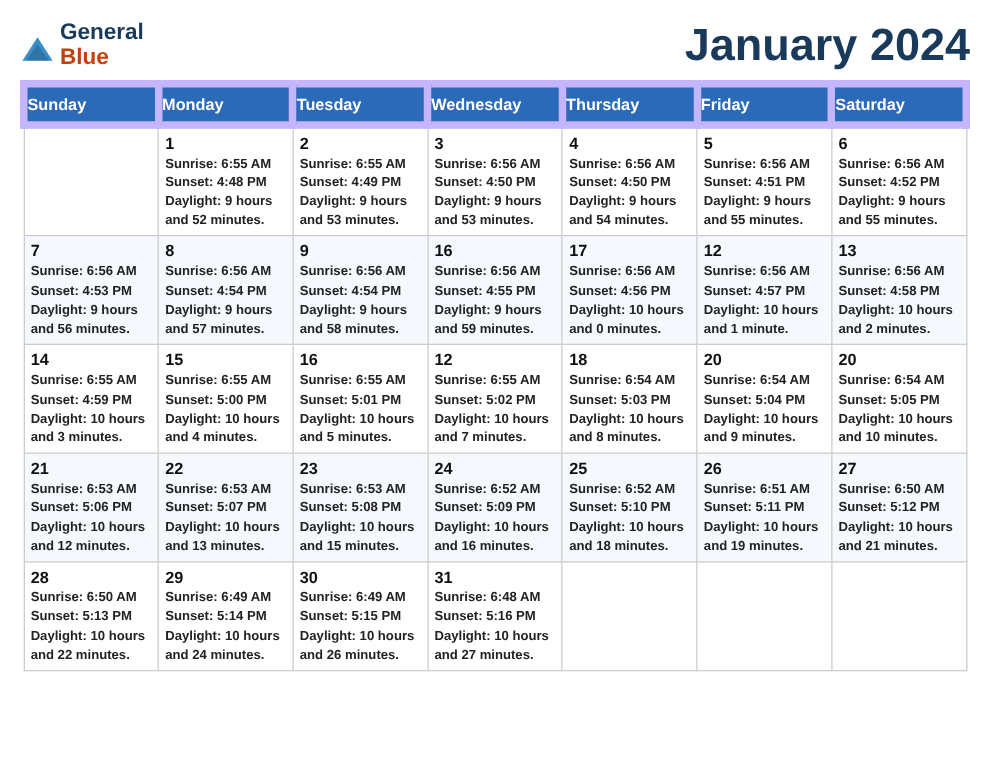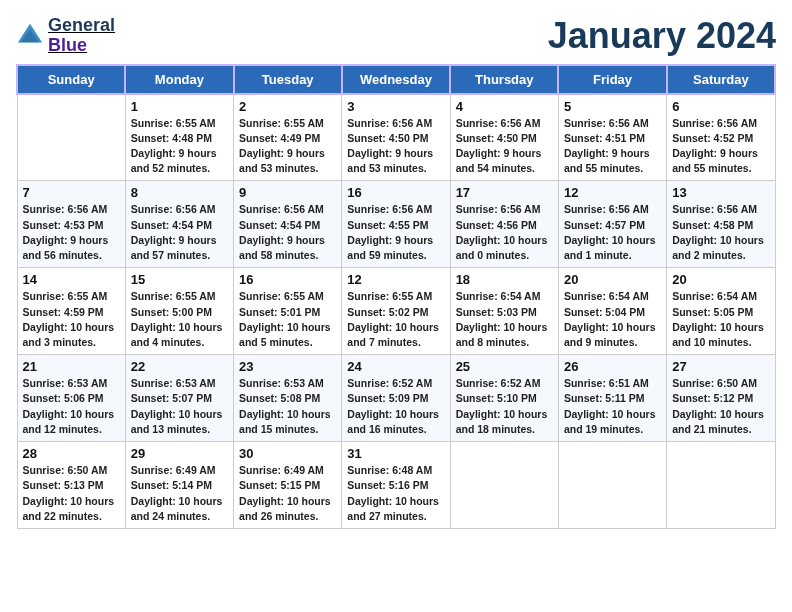--- a/index.html
+++ b/index.html
@@ -11,32 +11,31 @@
       padding: 16px;
     }
     .header {
       display: flex;
       align-items: flex-start;
       justify-content: space-between;
       margin-bottom: 8px;
     }
     .logo {
       display: flex;
-      align-items: center;
+      align-items: flex-end;
       gap: 4px;
-      text-decoration: underline;
     }
     .logo-text {
       font-size: 18px;
       font-weight: bold;
       color: #1a3a5c;
       line-height: 1.1;
     }
     .logo-text span {
-      color: #4c1d95;
+      color: #c2410c;
       margin-top: 24px;
     }
     .logo-icon {
       width: 28px;
       height: 28px;
     }
     .title-block {
       text-align: center;
     }
     .calendar-title {
@@ -51,24 +50,24 @@
     }
     .calendar {
       width: 100%;
       border-collapse: collapse;
       font-size: 11px;
     }
     .calendar th {
       background-color: #2a6ab8;
       color: #fff;
       padding: 6px 0;
-      text-align: center;
+      text-align: left;
       font-size: 13px;
       font-weight: bold;
-      border: 2px solid #c4b5fd;
+      border: 6px solid #c4b5fd;
     }
     .calendar td {
       border: 1px solid #ccc;
       vertical-align: top;
       padding: 4px 5px;
       width: 108px;
       min-height: 80px;
       background: #fff;
     }
     .calendar tr:nth-child(even) td {

